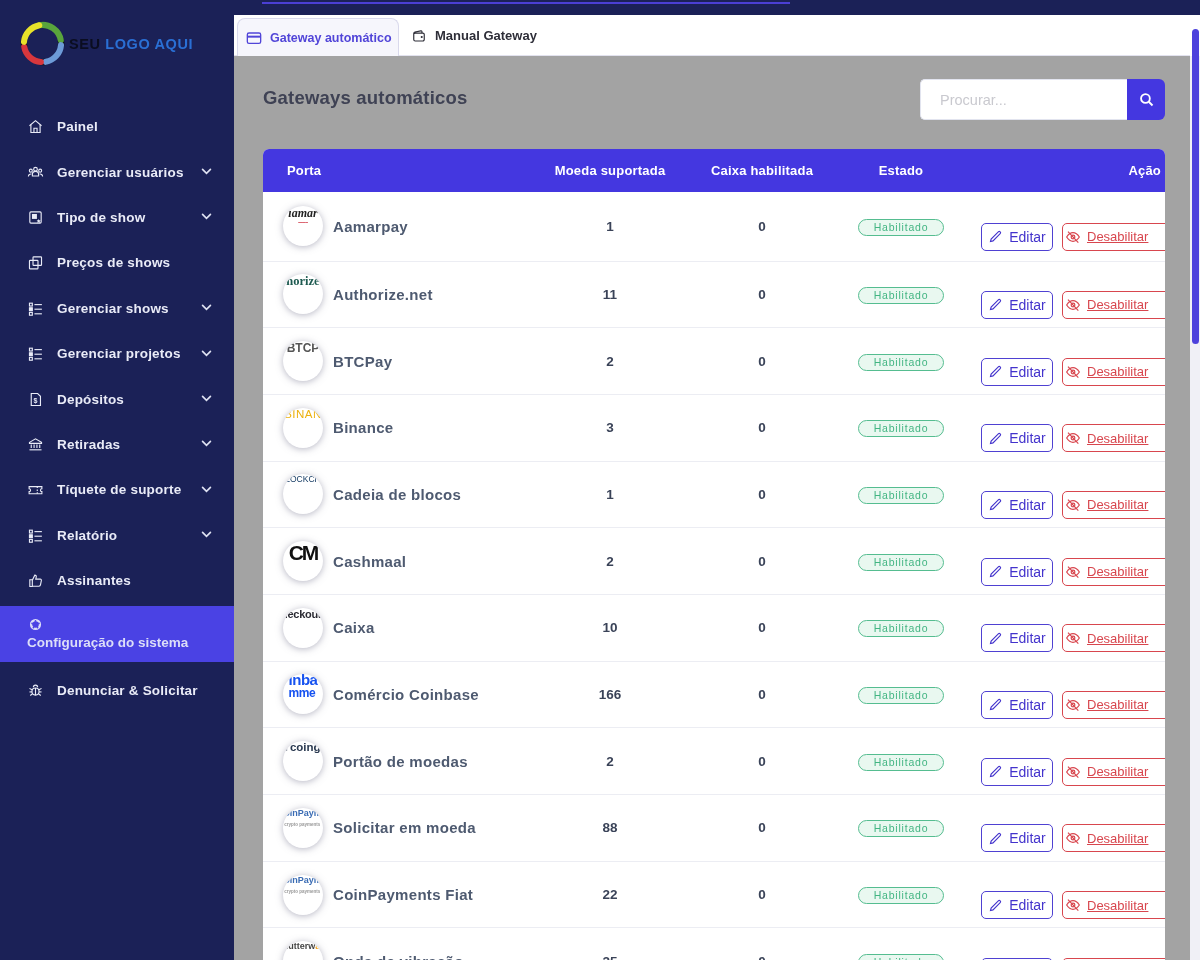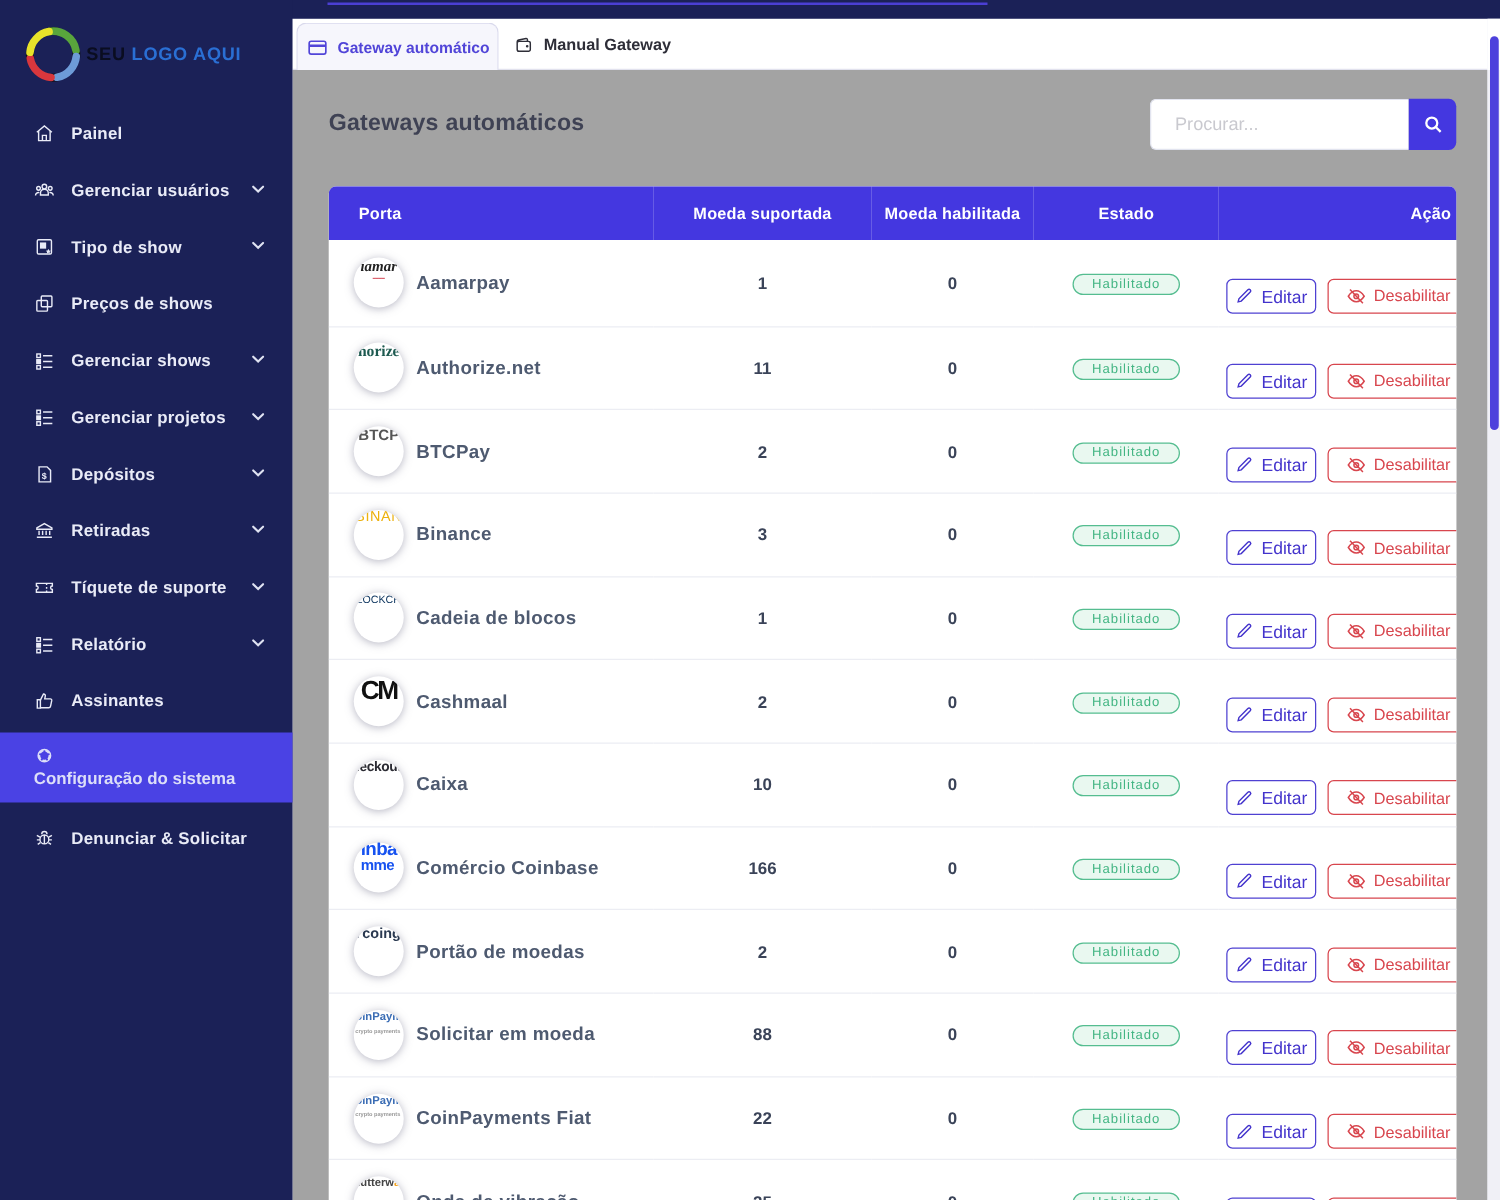--- a/index.html
+++ b/index.html
@@ -11,21 +11,21 @@
 .topline { position:absolute; left:262px; top:2px; width:528px; height:2px; background:#4b3fd4; z-index:6; }
 
 
 .sidebar { position:absolute; left:0; top:0; width:234px; height:960px; background:#1b2157; z-index:7; }
 .logo { position:absolute; left:19px; top:20px; display:flex; align-items:center; }
 .logo svg { width:47px; height:47px; }
 .logo .ltxt { margin-left:3px; font-size:14.5px; font-weight:bold; letter-spacing:0.6px; white-space:nowrap; }
 .logo .l1 { color:#0a0d20; }
 .logo .l2 { color:#2a6fd4; }
 
-nav { position:absolute; left:0; top:84px; width:234px; }
+nav { position:absolute; left:0; top:104px; width:234px; }
 .nitem { height:45.4px; display:flex; align-items:center; padding-left:27px; position:relative; color:#e9ebf7; font-size:13.5px; font-weight:bold; letter-spacing:0.2px; }
 .nitem .nicon { width:17px; height:17px; margin-right:13px; flex:none; }
 .nitem .chev { position:absolute; right:22px; top:50%; margin-top:-4px; }
 .nactive { height:56px; background:#4a42e4; display:flex; flex-direction:column; justify-content:center; padding-left:27px; color:#dcdef8; font-size:13.5px; font-weight:bold; }
 .nactive .nicon { width:13px; height:13px; margin:0 0 4px 2px; }
 .nspace { height:6px; }
 
 
 .tabbar { position:absolute; left:234px; top:15px; width:956px; height:41px; background:#ffffff; border-bottom:1px solid #e2e2ee; z-index:4; }
 .tab1 { position:absolute; left:3px; top:3px; width:162px; height:38px; background:#f6f6fc; border:1px solid #d9d9ec; border-bottom:none; border-radius:8px 8px 0 0; display:flex; align-items:center; padding-left:8px; color:#5145d8; font-size:12.5px; font-weight:bold; z-index:5; white-space:nowrap; }
@@ -54,21 +54,21 @@
 .gcell { display:flex; align-items:center; padding-left:20px; height:100%; }
 .glogo { width:40px; height:40px; border-radius:50%; background:#fff; box-shadow:0 1px 7px rgba(110,110,135,.5); display:flex; align-items:flex-start; justify-content:center; overflow:hidden; flex:none; }
 .gname { margin-left:10px; font-size:15px; font-weight:bold; letter-spacing:0.3px; color:#4e5a70; }
 td.num { text-align:center; font-size:13.5px; font-weight:bold; color:#3a4358; }
 td.est { text-align:center; }
 .pill { display:inline-block; width:86px; height:17px; line-height:15px; border:1px solid #55bd90; border-radius:9px; background:#e9f8f0; color:#43b583; font-size:10.5px; letter-spacing:0.8px; }
 td.act .aw { display:flex; align-items:flex-start; padding-left:6px; margin-top:21px; }
 .btn { height:28px; border-radius:5px; background:#fff; display:flex; align-items:center; justify-content:center; font-size:14px; }
 .btn svg { margin-right:6px; }
 .ebtn { width:72px; border:1.5px solid #4f41d2; color:#4333cc; }
-.dbtn { width:121px; border:1.5px solid #d8464e; color:#d8464e; margin-left:9px; flex:none; font-size:13px; justify-content:flex-start; padding-left:14px; }
+.dbtn { width:121px; border:1.5px solid #d8464e; color:#d8464e; margin-left:9px; flex:none; font-size:13px; justify-content:flex-start; padding-left:2px;text-decoration:underline; }
 
 
 .sbtrack { position:absolute; right:0; top:15px; width:10px; height:945px; background:linear-gradient(#ffffff 0px, #ffffff 41px, #f0f0f6 41px, #f0f0f6 100%); z-index:9; }
 .sbthumb { position:absolute; right:1.5px; top:14px; width:7px; height:315px; border-radius:4px; background:#4d41dc; }
 </style>
 </head>
 <body>
 <div class="topbar"></div>
 <div class="topline"></div>
 
@@ -100,21 +100,21 @@
           <col class="c1">
           <col class="c2">
           <col class="c3">
           <col class="c4">
           <col class="c5">
         </colgroup>
       <thead>
           <tr>
             <th class="h1">Porta</th>
             <th class="h2">Moeda suportada</th>
-            <th class="h3">Moeda habilitada</th>
+            <th class="h3">Caixa habilitada</th>
             <th class="h4">Estado</th>
             <th class="h5">Ação</th>
           </tr>
         </thead>
       <tbody id="tb">
           <tr>
             <td>
               <div class="gcell">
                 <div class="glogo">
                   <span style="font-family:'Liberation Serif',serif;font-style:italic;font-weight:bold;font-size:12px;color:#222">ıamar</span>

